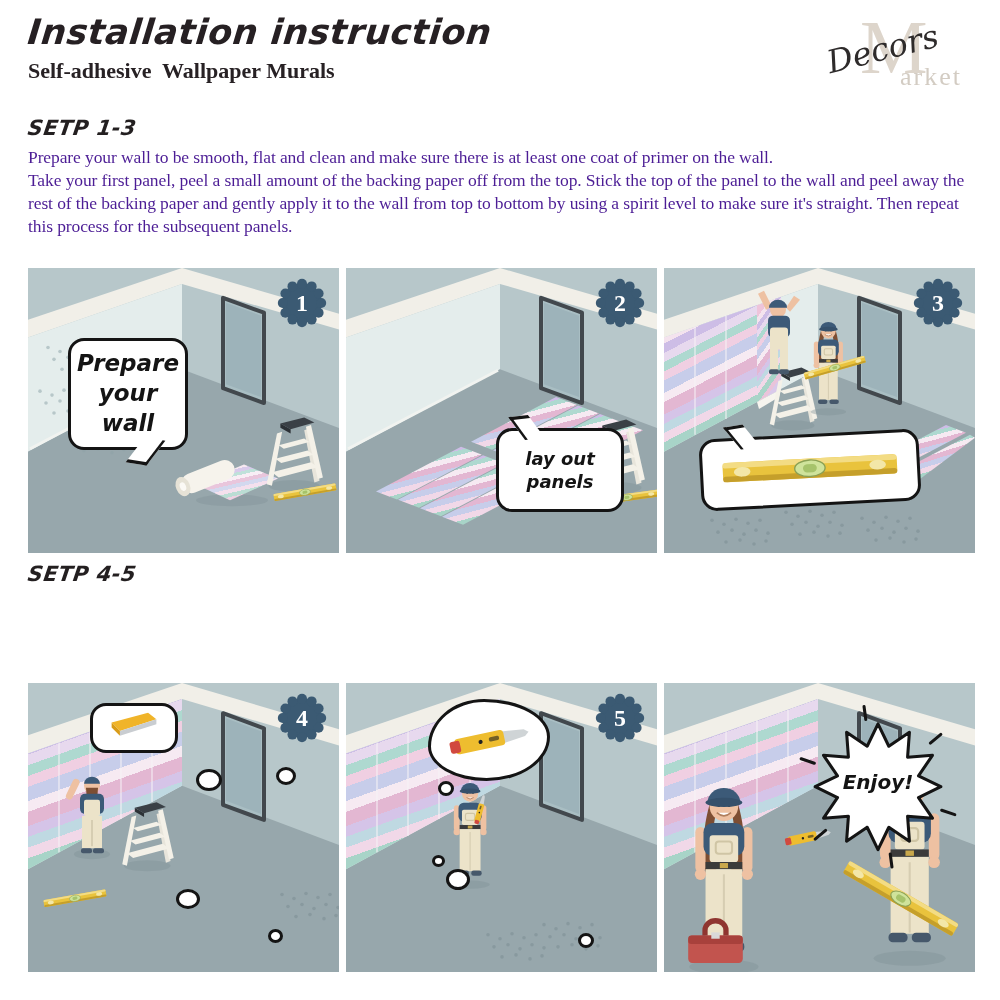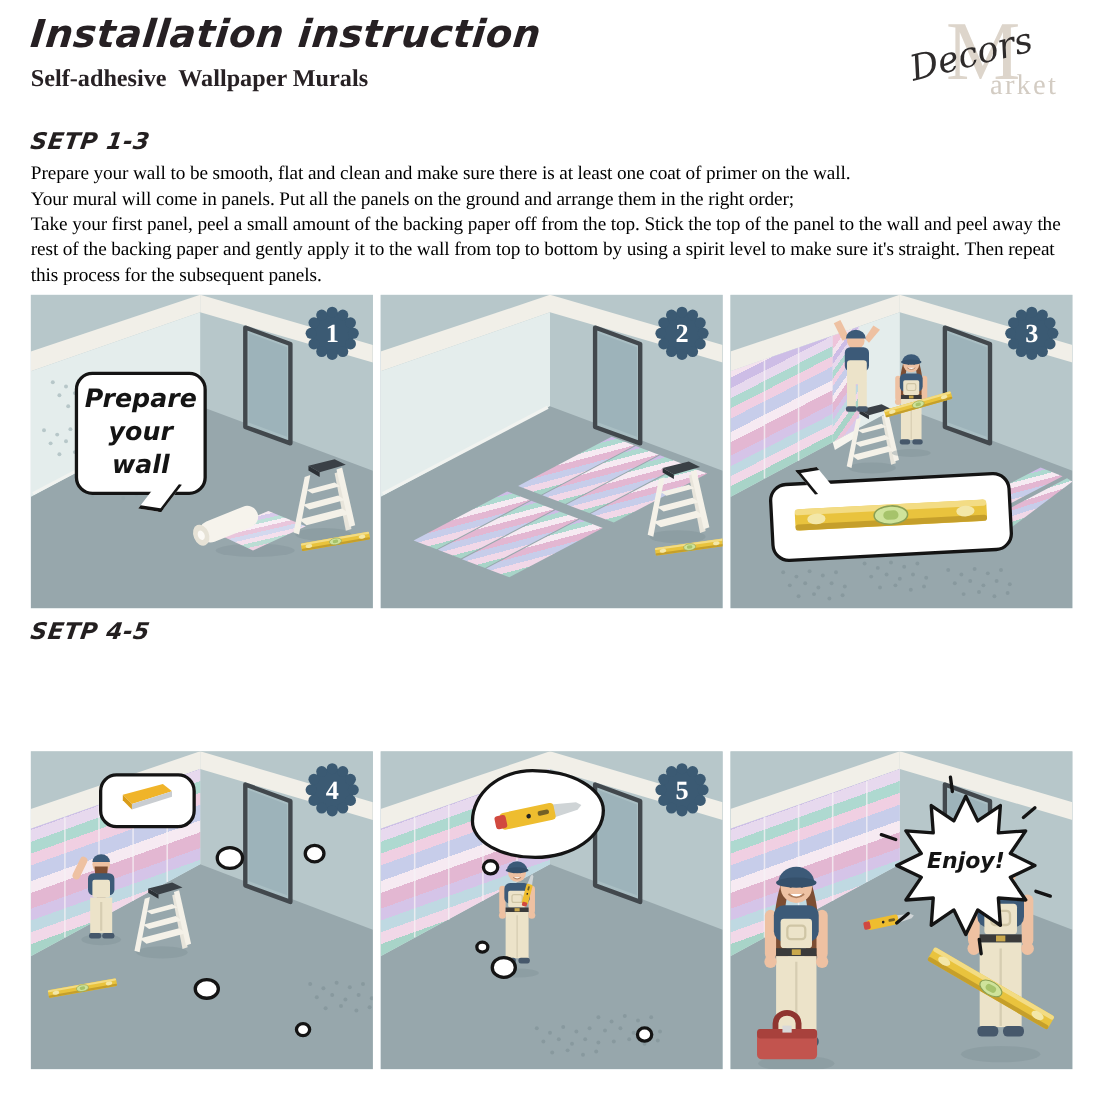--- a/index.html
+++ b/index.html
@@ -19,21 +19,21 @@
                  font-style:italic; font-size:32px; color:#2e2b2b; transform:rotate(-14deg); }
   .logo-rest { position:absolute; left:74px; top:52px; font-family:"Liberation Serif", serif;
                font-size:26px; color:#d3ccc3; letter-spacing:2px; }
 
   
   .step-heading { position:absolute; left:28px; font-family:"DejaVu Sans", sans-serif;
                   font-weight:800; font-style:italic; font-size:21px; color:#231f20;
                   transform:skewX(-8deg); transform-origin:left; letter-spacing:.5px; }
   .sec1-h { top:116px; } .sec2-h { top:562px; }
   .body-text { position:absolute; left:28px; width:950px; font-family:"Liberation Serif", serif;
-               font-size:17.5px; line-height:1.32; color:#000000; letter-spacing:-.1px; }
+               font-size:17.5px; line-height:1.32; color:#4c1d95; letter-spacing:-.1px; }
   .sec1-b { top:146px; } .sec2-b { top:594px; }
   .body-text p { white-space:pre-wrap; }
 
   
   .row { position:absolute; left:28px; display:flex; gap:7px; }
   .row1 { top:268px; } .row2 { top:683px; }
   .panel { position:relative; width:311px; background:#b7c7ca; overflow:hidden; }
   .row1 .panel { height:285px; } .row2 .panel { height:289px; }
   .scene { position:absolute; inset:0; width:100%; height:100%; }
 
@@ -261,21 +261,20 @@
   <h2 class="subtitle">Self-adhesive  Wallpaper Murals</h2>
   <div class="logo">
     <span class="logo-m">M</span>
     <span class="logo-script">Decors</span>
     <span class="logo-rest">arket</span>
   </div>
 
   <h3 class="step-heading sec1-h">SETP 1-3</h3>
   <div class="body-text sec1-b">
     <p>Prepare your wall to be smooth, flat and clean and make sure there is at least one coat of primer on the wall.</p>
-    <p>Your mural will come in panels. Put all the panels on the ground and arrange them in the right order;</p>
     <p>Take your first panel, peel a small amount of the backing paper off from the top. Stick the top of the panel to the wall and peel away the rest of the backing paper and gently apply it to the wall from top to bottom by using a spirit level to make sure it's straight. Then repeat this process for the subsequent panels.</p>
   </div>
 
   <div class="row row1">
 
     <figure class="panel">
       <svg class="scene" viewBox="0 0 311 287" preserveAspectRatio="none">
         <use href="#g-room"></use>
         <line x1="2" y1="182" x2="152" y2="103" stroke="#f1f3f0" stroke-width="3"></line>
         <use href="#g-door"></use>
@@ -327,20 +326,21 @@
           <polygon points="74,242 159,197 180,205 95,250"></polygon>
           <polygon points="96,250.5 181,205.5 202,213.5 117,258.5"></polygon>
           <polygon points="125,175 210,130 231,138 146,183"></polygon>
           <polygon points="147,183.5 232,138.5 253,146.5 168,191.5"></polygon>
           <polygon points="169,192 254,147 275,155 190,200"></polygon>
           <polygon points="191,200.5 276,155.5 297,163.5 212,208.5"></polygon>
         </g>
         <use href="#g-ladder" transform="translate(236,150) scale(0.85)"></use>
         <use href="#g-level" transform="translate(248,230) rotate(-8) scale(0.5)"></use>
       </svg>
+      <div class="bubble tail-tl" style="left:150px; top:160px; width:128px; min-height:84px; font-size:18px;">lay out panels</div>
       <svg class="badge" viewBox="0 0 52 52">
         <g fill="#3b5a73">
           <circle cx="26" cy="26" r="19"></circle>
           <circle cx="44.5" cy="26" r="4.8"></circle>
             <circle cx="42" cy="35.3" r="4.8"></circle>
             <circle cx="35.3" cy="42" r="4.8"></circle>
           <circle cx="26" cy="44.5" r="4.8"></circle>
             <circle cx="16.8" cy="42" r="4.8"></circle>
             <circle cx="10" cy="35.3" r="4.8"></circle>
           <circle cx="7.5" cy="26" r="4.8"></circle>

